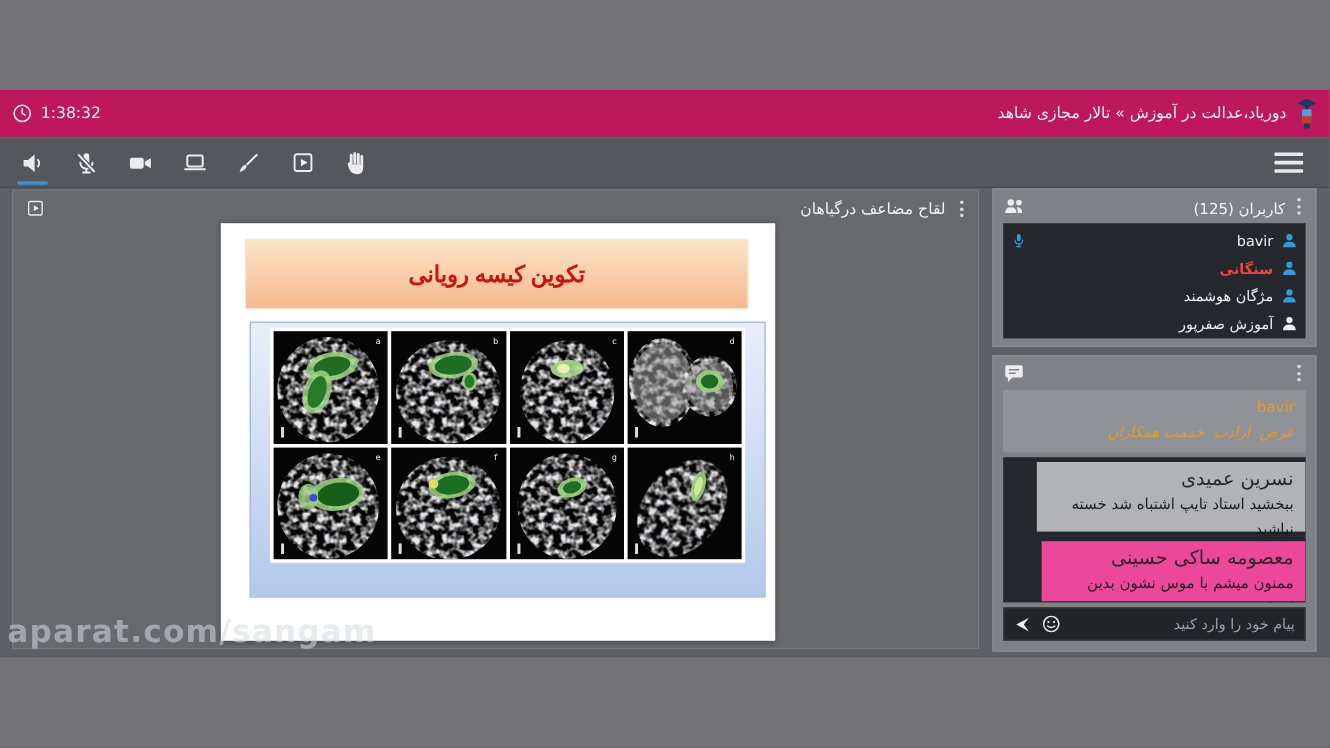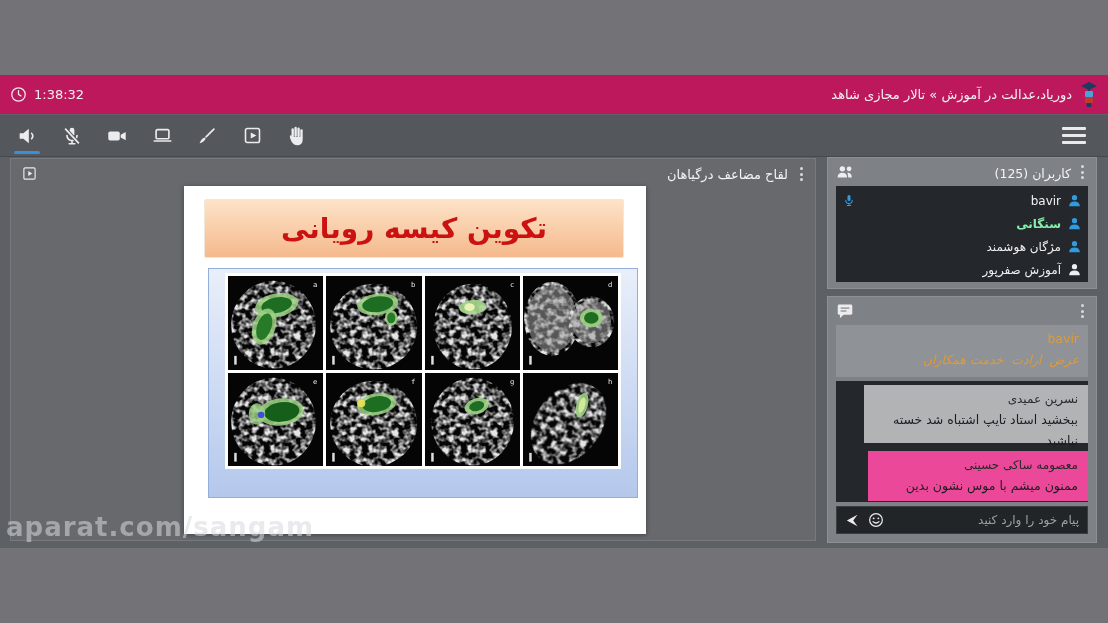--- a/index.html
+++ b/index.html
@@ -47,21 +47,21 @@
   .kebab { display:flex; flex-direction:column; gap:2.5px; padding:2px 4px; cursor:pointer; }
   .kebab i { width:3px; height:3px; border-radius:50%; background:#d9dadc; display:block; }
 
   
   .slide { position:absolute; left:173px; top:27px; width:462px; height:348px; background:#ffffff;
            box-shadow:0 1px 5px rgba(0,0,0,.35); }
   .slide-banner { position:absolute; left:20px; top:13px; width:420px; height:59px;
                   background:linear-gradient(#fde3c8, #f5b98c);
                   border:1px solid #efe9dd; border-radius:2px;
                   display:flex; align-items:center; justify-content:center; }
-  .slide-banner-title { color:#cc1111; font-weight:bold; font-size:28px; direction:rtl; }
+  .slide-banner-title { color:#cc1111; font-weight:bold; font-size:19px; direction:rtl;font-family:Liberation Serif, serif; }
   .image-panel { position:absolute; left:24px; top:82px; width:430px; height:230px;
                  background:linear-gradient(#e9effa, #b4c8ec);
                  border:1px solid #93aedb; }
   .tile-grid { position:absolute; left:16px; top:4px; right:16px; bottom:28px;
                display:grid; grid-template-columns:repeat(4,1fr); grid-template-rows:repeat(2,1fr);
                gap:3px; background:#ffffff; padding:3px; }
   .tile { width:100%; height:100%; background:#050505; }
   .tile text { fill:#e8e8e8; font-size:7px; font-family:"DejaVu Sans Mono", monospace; }
 
   
@@ -70,32 +70,32 @@
   .panel-head { height:28px; display:flex; align-items:center; justify-content:space-between;
                 padding:0 8px; }
   .panel-head-right { display:flex; align-items:flex-end; gap:6px; direction:ltr; }
   .panel-head-title { color:#f2f3f5; font-size:12.5px; direction:rtl; }
 
   .users-panel { top:0; height:132px; }
   .users-list { position:absolute; left:8px; right:8px; top:28px; bottom:6px;
                 background:#24272b; padding:3px 6px; direction:rtl; overflow:hidden; }
   .user-row { display:flex; align-items:center; gap:6px; height:23px; color:#eef0f2;
               font-size:12px; cursor:pointer; }
-  .user-row.bold .user-name { font-weight:bold; color:#86efac;margin-left:13px; }
+  .user-row.bold .user-name { font-weight:bold; color:#ef4444;margin-left:13px; }
   .user-mic { margin-inline-start:auto; }
 
   .chat-panel { top:139px; height:247px; }
   .msg-highlight { position:absolute; left:8px; right:8px; top:28px; height:52px;
                    background:#8f9296; padding:3px 9px; direction:rtl; }
   .msg-highlight .msg-name { color:#e29a35; font-size:12.5px; line-height:21px; }
   .msg-highlight .msg-text { color:#e29a35; font-size:12.5px; line-height:21px; white-space:pre-wrap;font-style:italic; }
   .msg-dark-block { position:absolute; left:8px; right:8px; top:84px; bottom:40px;
                     background:#24272b; overflow:hidden; }
   .bubble { direction:rtl; padding:4px 10px; color:#1b1e21; }
-  .bubble .msg-name { font-size:12px; color:#26292c; line-height:20px; }
+  .bubble .msg-name { font-size:16px; color:#26292c; line-height:20px; }
   .bubble .msg-text { font-size:12.5px; line-height:21px; }
   .bubble-1 { margin:4px 0 0 28px; height:58px; background:#b1b3b5; }
   .bubble-2 { margin:8px 0 0 32px; height:50px; background:#ec4899; }
 
   .chat-input-bar { position:absolute; left:8px; right:8px; bottom:8px; height:28px;
                     background:#222528; border:1px solid #3a3d41; display:flex; align-items:center; }
   .chat-input { flex:1; background:transparent; border:none; outline:none; color:#c7ccd1;
                 font-size:12px; direction:rtl; padding:0 8px; font-family:"DejaVu Sans", sans-serif; }
   .chat-input::placeholder { color:#9aa0a5; }
   .input-icons { display:flex; align-items:center; gap:7px; padding-left:7px; }

